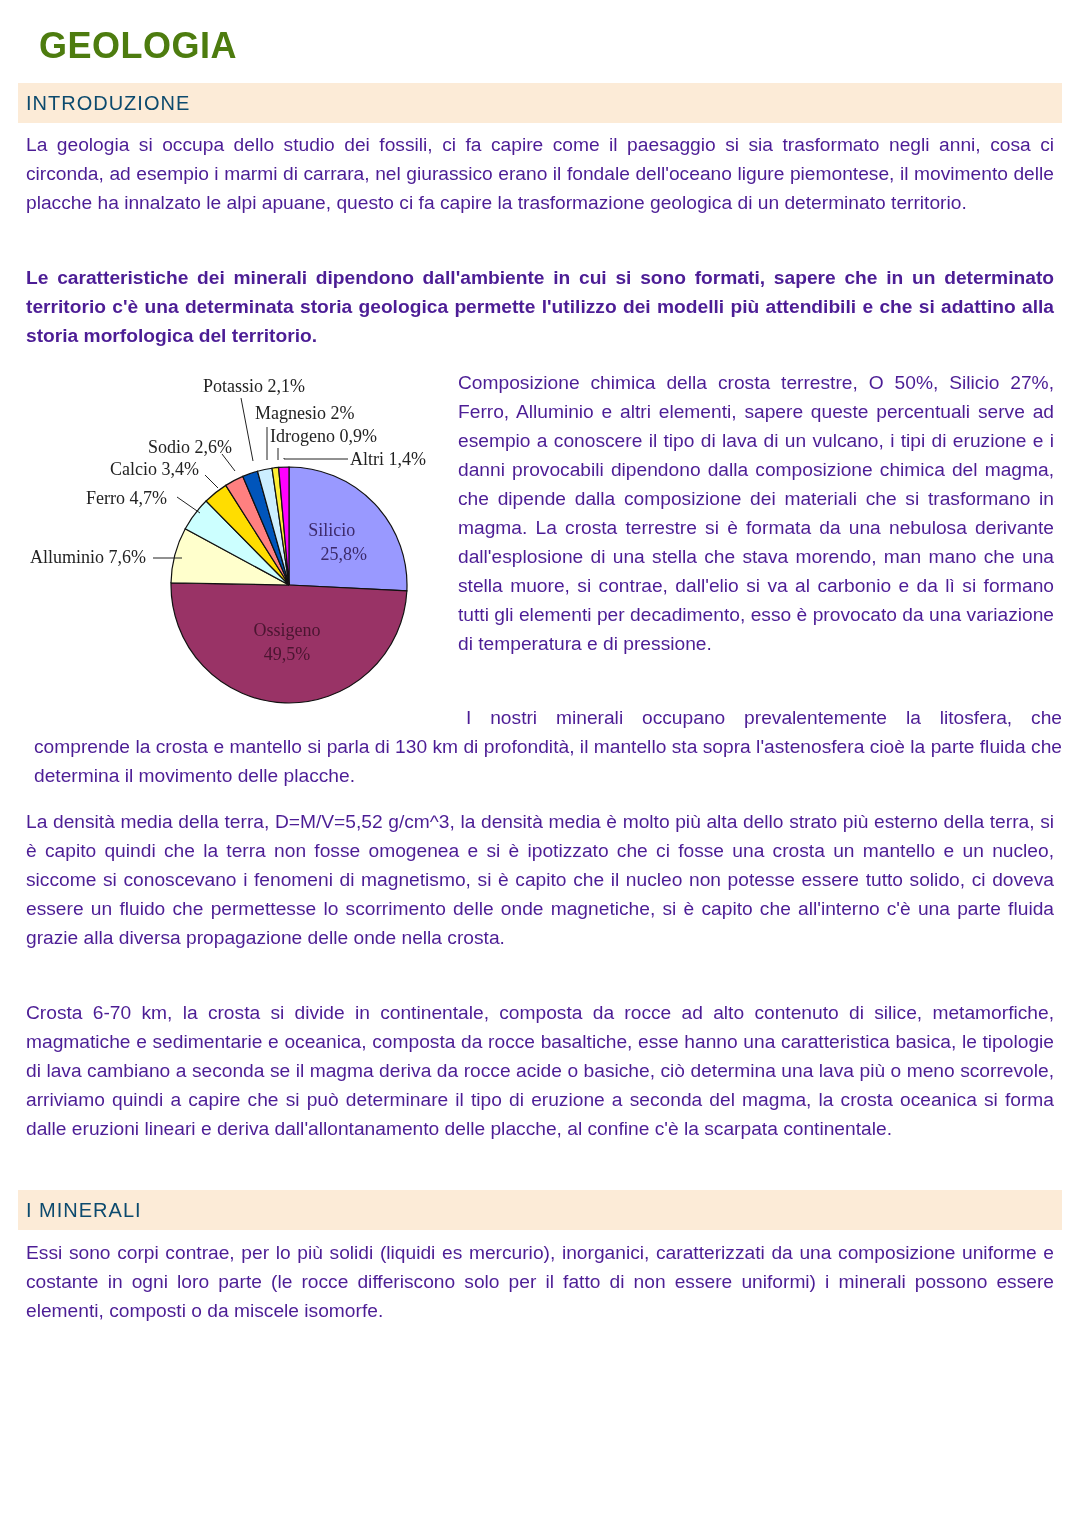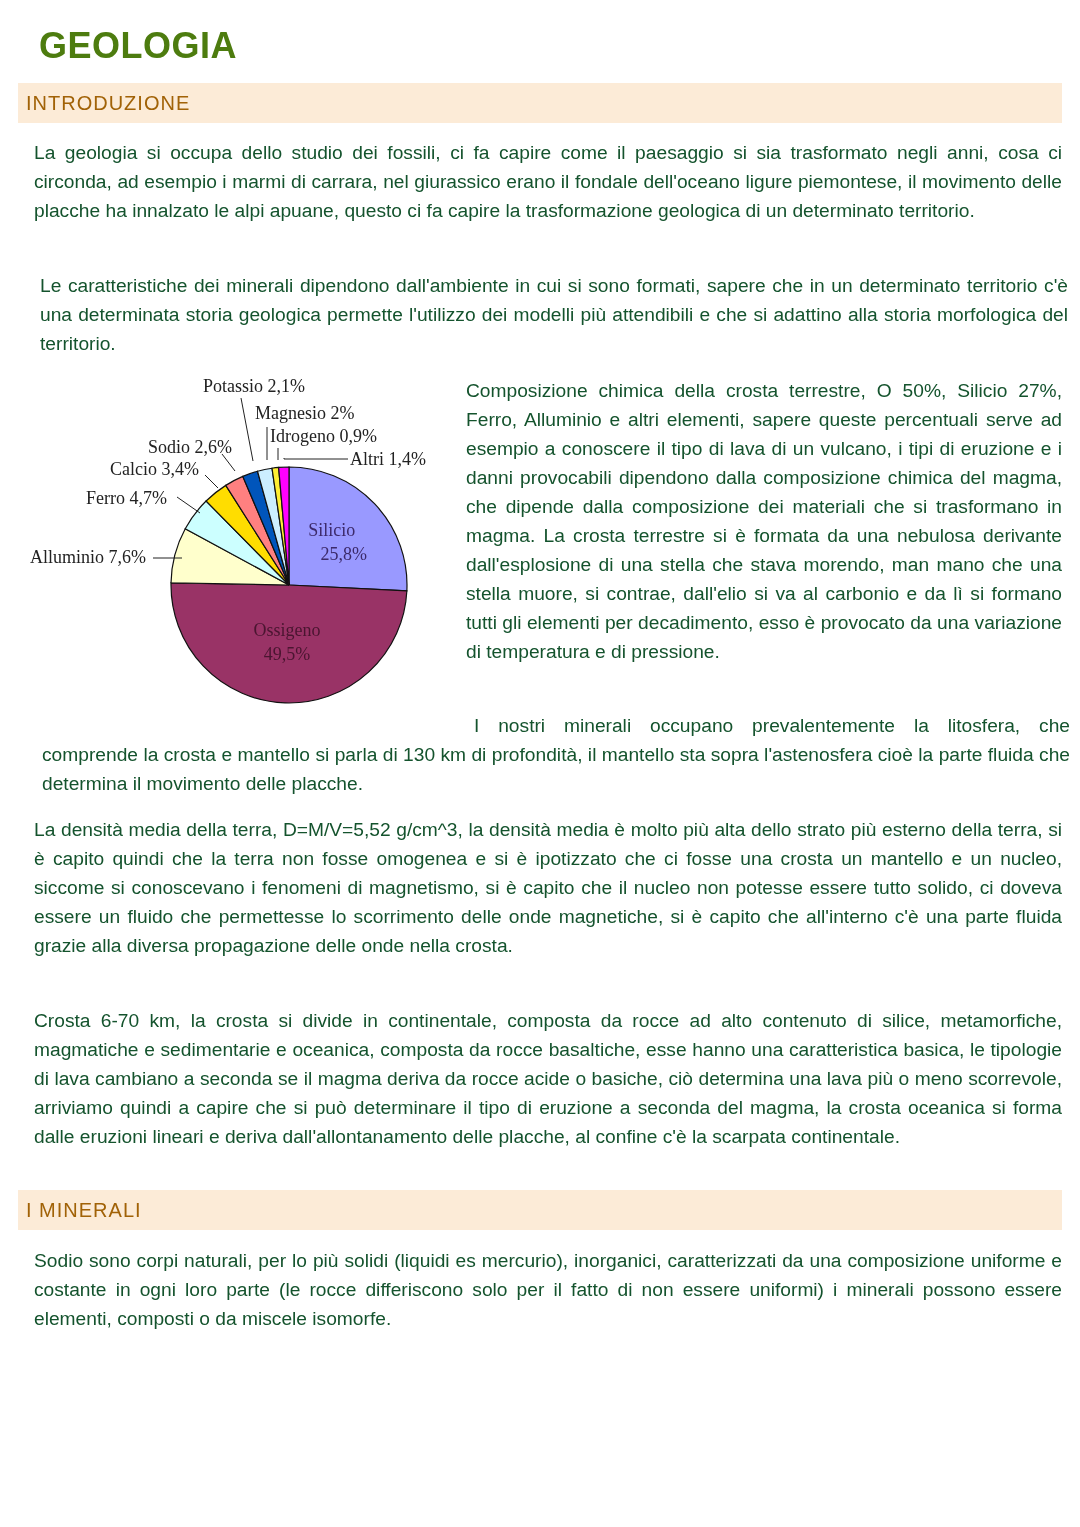--- a/index.html
+++ b/index.html
@@ -1,39 +1,39 @@
 <!DOCTYPE html>
 <html><head>
 <meta charset="utf-8">
 <style>
   html, body { margin: 0; padding: 0; background: #ffffff; }
   body { width: 1080px; height: 1527px; position: relative; overflow: hidden; font-family: "Liberation Sans", sans-serif; color: #000; }
   .page { position: absolute; left: 0; top: 0; width: 1080px; }
   .title { position: absolute; left: 39px; top: 24px; font-size: 36px; font-weight: bold; color: #4d7c0f; letter-spacing: 0.5px; line-height: 44px; margin: 0; }
   .section-bar { position: absolute; left: 18px; width: 1044px; height: 40px; background: #fcebd7; }
-  .section-bar span { position: absolute; left: 8px; top: 7px; font-size: 20px; letter-spacing: 1px; line-height: 26px; color: #a16207; }
-  p.body { position: absolute; margin: 8px; font-size: 19.2px; line-height: 29px; text-align: justify; color: #14532d; }
+  .section-bar span { position: absolute; left: 8px; top: 7px; font-size: 20px; letter-spacing: 1px; line-height: 26px; color: #0c4a6e; }
+  p.body { position: absolute; margin: 0; font-size: 19.2px; line-height: 29px; text-align: justify; color: #4c1d95; }
   p.indent-first { text-indent: 432px; }
   .chart { position: absolute; left: 22px; top: 370px; width: 420px; height: 340px; }
   .chart text { font-family: "Liberation Serif", serif; font-size: 18px; fill: #222; }
   .chart .inner-label { fill: #3c2a6a; }
   .chart .inner-label-o { fill: #4a1530; }
 </style>
 </head>
 <body>
 
 <div class="page">
   <h1 class="title">GEOLOGIA</h1>
 
   <div class="section-bar" style="top:83px;">
     <span>INTRODUZIONE</span>
   </div>
 
   <p class="body" style="left:26px; top:130px; width:1028px;">La geologia si occupa dello studio dei fossili, ci fa capire come il paesaggio si sia trasformato negli anni, cosa ci circonda, ad esempio i marmi di carrara, nel giurassico erano il fondale dell'oceano ligure piemontese, il movimento delle placche ha innalzato le alpi apuane, questo ci fa capire la trasformazione geologica di un determinato territorio.</p>
-  <p class="body" style="left:32px; top:263px; width:1028px;">Le caratteristiche dei minerali dipendono dall'ambiente in cui si sono formati, sapere che in un determinato territorio c'è una determinata storia geologica permette l'utilizzo dei modelli più attendibili e che si adattino alla storia morfologica del territorio.</p>
+  <p class="body" style="left:26px; top:263px; width:1028px;font-weight:bold;">Le caratteristiche dei minerali dipendono dall'ambiente in cui si sono formati, sapere che in un determinato territorio c'è una determinata storia geologica permette l'utilizzo dei modelli più attendibili e che si adattino alla storia morfologica del territorio.</p>
 
   <svg class="chart" viewBox="0 0 420 340">
     <g id="pie-slices">
         <path d="M267,215 L267.00,97.00 A118,118 0 0 1 384.85,220.93 Z" fill="#9999ff" stroke="#111" stroke-width="1.2"></path>
         <path d="M267,215 L384.85,220.93 A118,118 0 0 1 149.02,212.78 Z" fill="#993366" stroke="#111" stroke-width="1.2"></path>
         <path d="M267,215 L149.02,212.78 A118,118 0 0 1 163.24,158.80 Z" fill="#ffffcc" stroke="#111" stroke-width="1.2"></path>
         <path d="M267,215 L163.24,158.80 A118,118 0 0 1 184.09,131.04 Z" fill="#ccffff" stroke="#111" stroke-width="1.2"></path>
         <path d="M267,215 L184.09,131.04 A118,118 0 0 1 203.77,115.37 Z" fill="#ffdd00" stroke="#111" stroke-width="1.2"></path>
         <path d="M267,215 L203.77,115.37 A118,118 0 0 1 220.82,106.41 Z" fill="#ff8080" stroke="#111" stroke-width="1.2"></path>
         <path d="M267,215 L220.82,106.41 A118,118 0 0 1 235.51,101.28 Z" fill="#0055bb" stroke="#111" stroke-width="1.2"></path>
@@ -70,14 +70,14 @@
   <p class="body" style="left:458px; top:368px; width:596px;">Composizione chimica della crosta terrestre, O 50%, Silicio 27%, Ferro, Alluminio e altri elementi, sapere queste percentuali serve ad esempio a conoscere il tipo di lava di un vulcano, i tipi di eruzione e i danni provocabili dipendono dalla composizione chimica del magma, che dipende dalla composizione dei materiali che si trasformano in magma. La crosta terrestre si è formata da una nebulosa derivante dall'esplosione di una stella che stava morendo, man mano che una stella muore, si contrae, dall'elio si va al carbonio e da lì si formano tutti gli elementi per decadimento, esso è provocato da una variazione di temperatura e di pressione.</p>
 
   <p class="body indent-first" style="left:34px; top:703px; width:1028px;">I nostri minerali occupano prevalentemente la litosfera, che comprende la crosta e mantello si parla di 130 km di profondità, il mantello sta sopra l'astenosfera cioè la parte fluida che determina il movimento delle placche.</p>
   <p class="body" style="left:26px; top:807px; width:1028px;">La densità media della terra, D=M/V=5,52 g/cm^3, la densità media è molto più alta dello strato più esterno della terra, si è capito quindi che la terra non fosse omogenea e si è ipotizzato che ci fosse una crosta un mantello e un nucleo, siccome si conoscevano i fenomeni di magnetismo, si è capito che il nucleo non potesse essere tutto solido, ci doveva essere un fluido che permettesse lo scorrimento delle onde magnetiche, si è capito che all'interno c'è una parte fluida grazie alla diversa propagazione delle onde nella crosta.</p>
   <p class="body" style="left:26px; top:998px; width:1028px;">Crosta 6-70 km, la crosta si divide in continentale, composta da rocce ad alto contenuto di silice, metamorfiche, magmatiche e sedimentarie e oceanica, composta da rocce basaltiche, esse hanno una caratteristica basica, le tipologie di lava cambiano a seconda se il magma deriva da rocce acide o basiche, ciò determina una lava più o meno scorrevole, arriviamo quindi a capire che si può determinare il tipo di eruzione a seconda del magma, la crosta oceanica si forma dalle eruzioni lineari e deriva dall'allontanamento delle placche, al confine c'è la scarpata continentale.</p>
 
   <div class="section-bar" style="top:1190px;text-align:center;">
     <span>I MINERALI</span>
   </div>
 
-  <p class="body" style="left:26px; top:1238px; width:1028px;">Sodio sono corpi naturali, per lo più solidi (liquidi es mercurio), inorganici, caratterizzati da una composizione uniforme e costante in ogni loro parte (le rocce differiscono solo per il fatto di non essere uniformi) i minerali possono essere elementi, composti o da miscele isomorfe.</p>
+  <p class="body" style="left:26px; top:1238px; width:1028px;">Essi sono corpi contrae, per lo più solidi (liquidi es mercurio), inorganici, caratterizzati da una composizione uniforme e costante in ogni loro parte (le rocce differiscono solo per il fatto di non essere uniformi) i minerali possono essere elementi, composti o da miscele isomorfe.</p>
 </div>
 
 </body></html>

